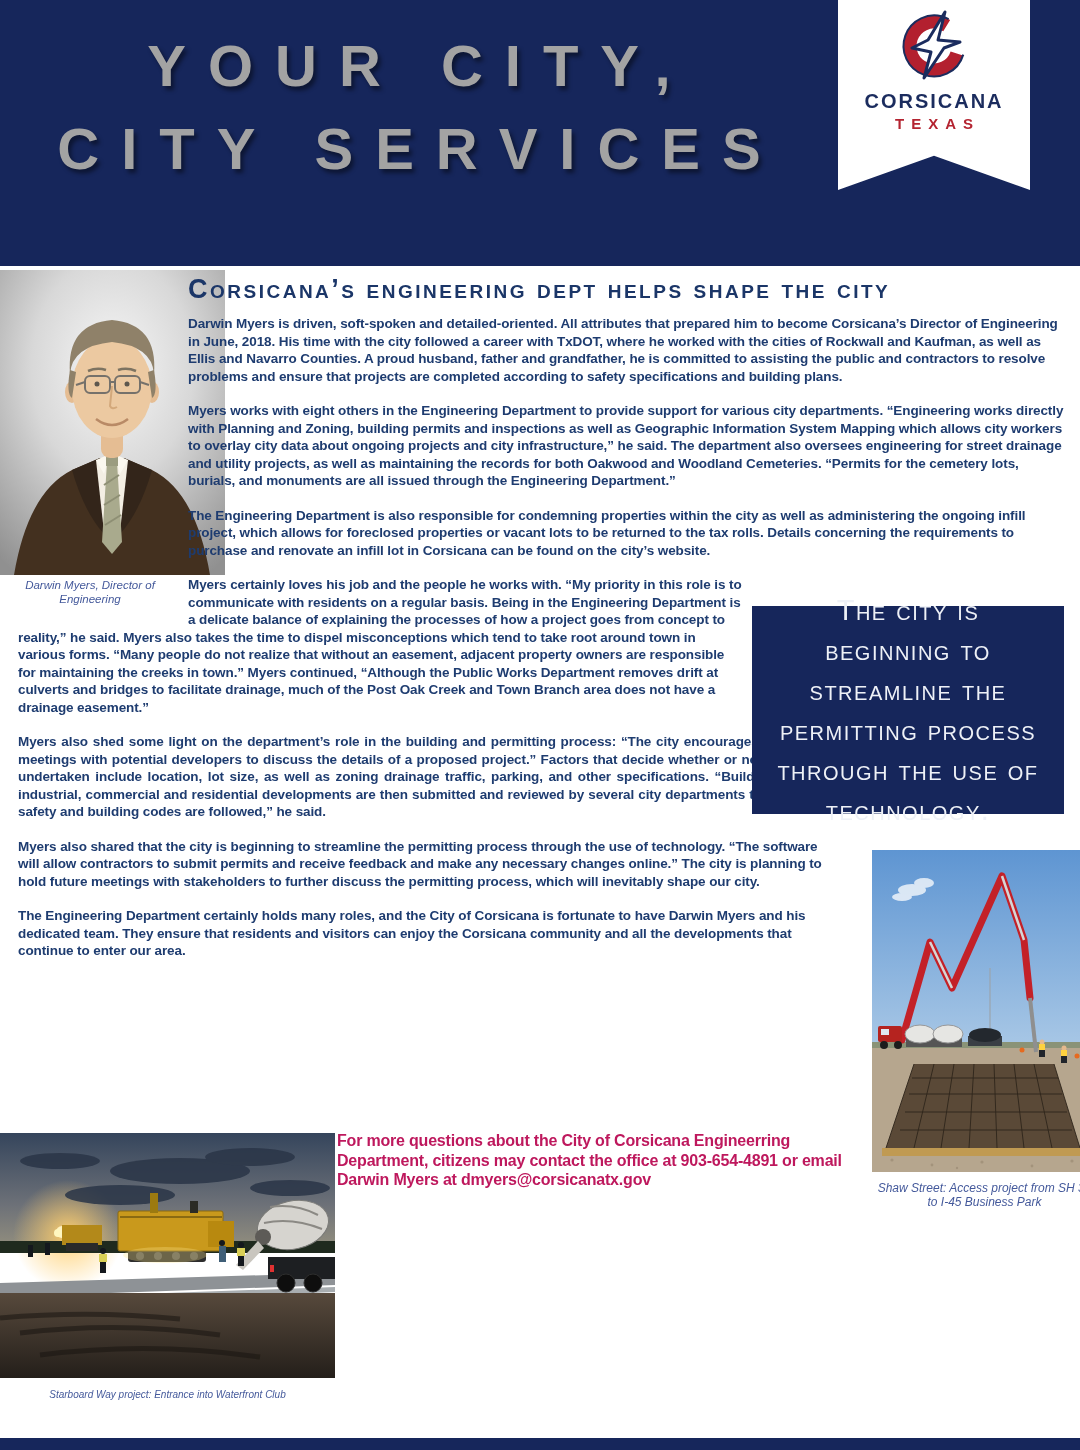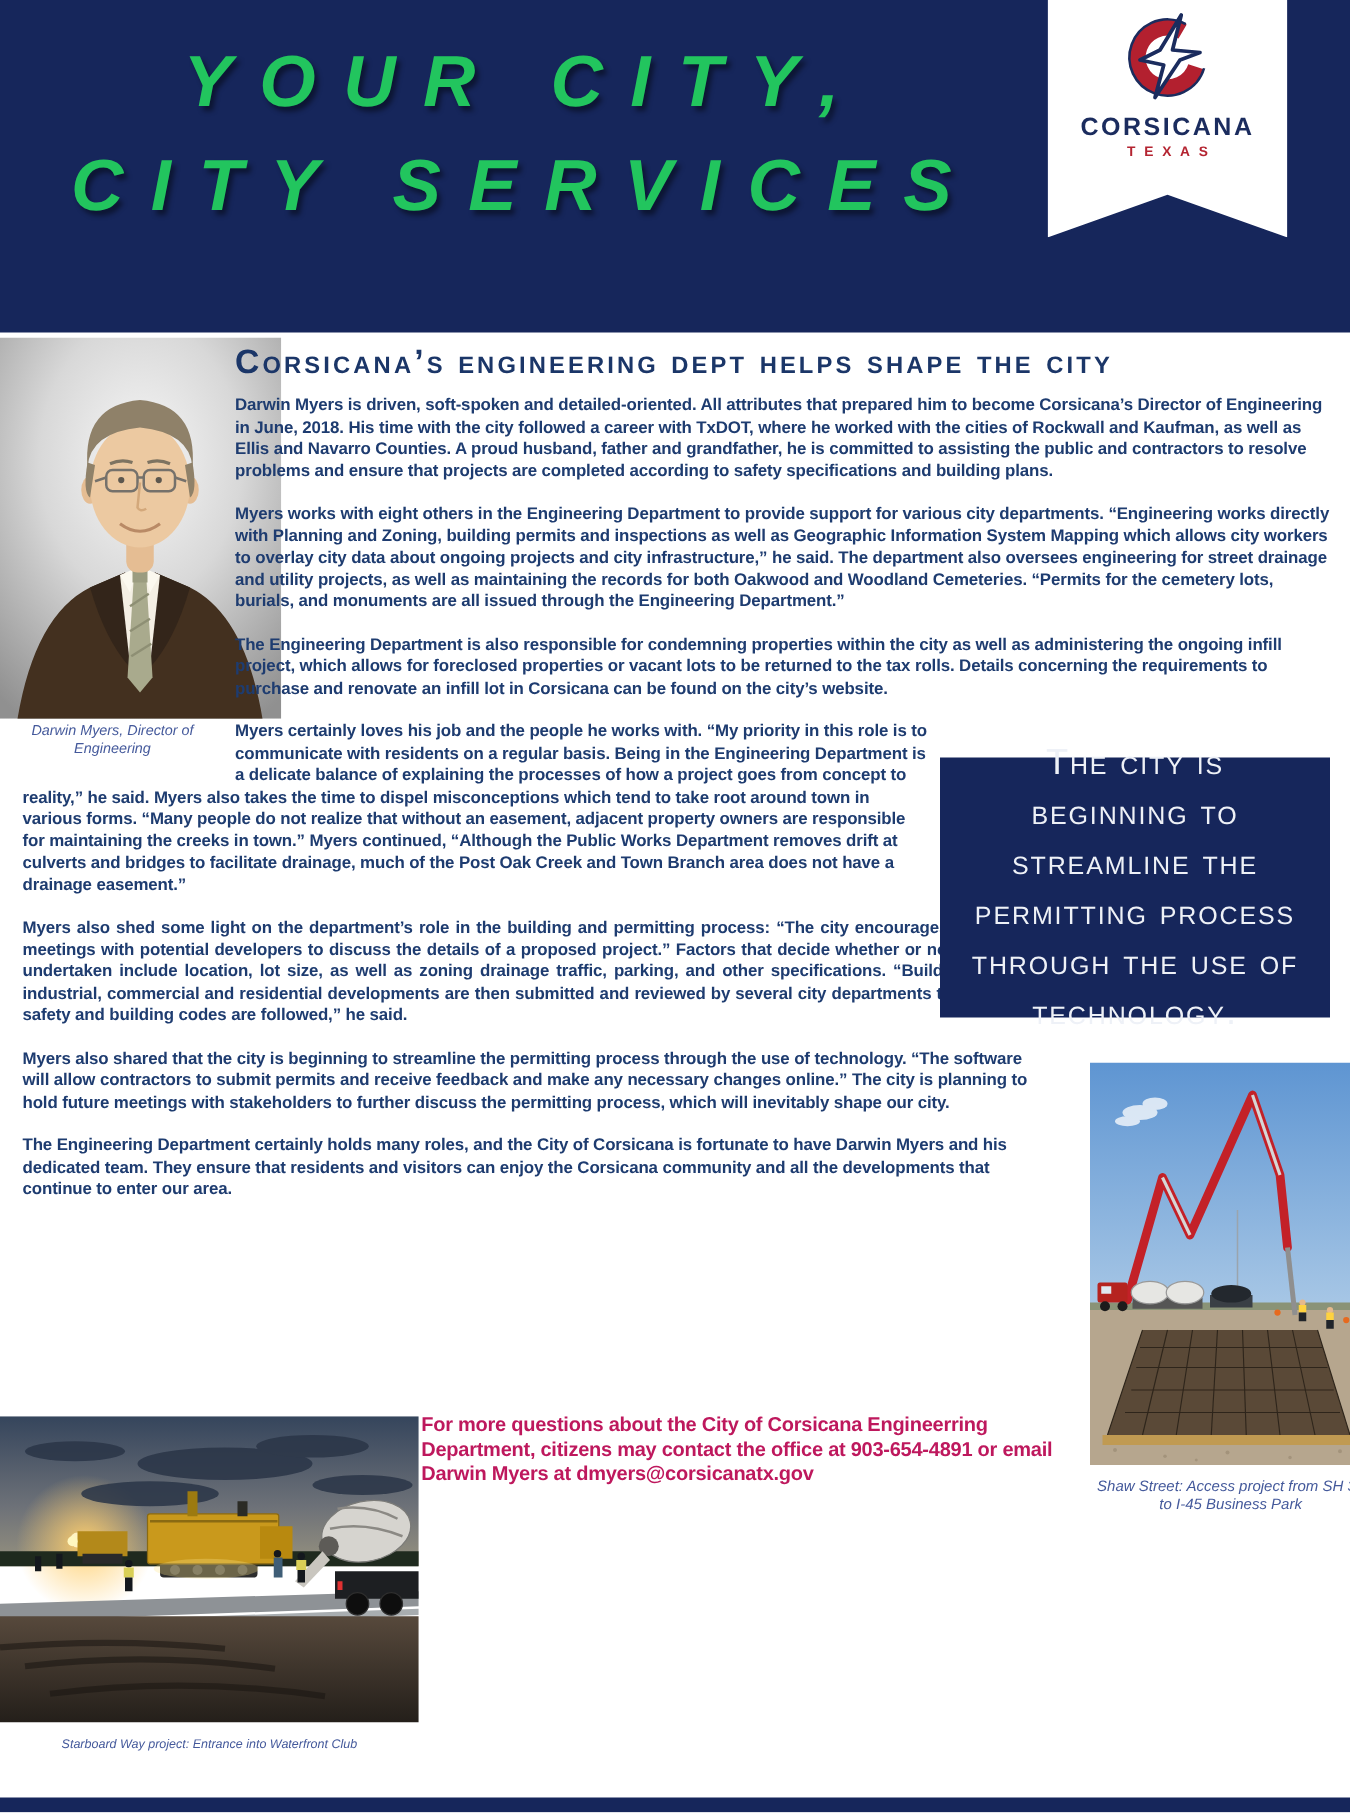--- a/index.html
+++ b/index.html
@@ -1,28 +1,28 @@
 <!DOCTYPE html>
 <html><head>
 <meta charset="utf-8">
 <style>
   html,body{margin:0;padding:0;background:#ffffff;}
   .page{position:relative;width:1080px;height:1450px;background:#ffffff;overflow:hidden;
         font-family:"Liberation Sans",sans-serif;}
   
   .masthead{position:relative;width:100%;height:266px;background:#16265b;}
   .masthead-titles{width:840px;padding-top:32px;text-align:center;}
-  .title-line{color:#22c55e;font-weight:bold;font-size:58px;letter-spacing:22px;
-              text-shadow:3px 4px 4px rgba(0,0,0,0.45);white-space:nowrap;font-style:italic;}
+  .title-line{color:#a3a3a3;font-weight:bold;font-size:58px;letter-spacing:22px;
+              text-shadow:3px 4px 4px rgba(0,0,0,0.45);white-space:nowrap;}
   .title-line.second{margin-top:16px;}
   .banner{position:absolute;top:0;left:838px;width:192px;height:190px;background:#ffffff;
           clip-path:polygon(0 0,100% 0,100% 100%,50% 82%,0 100%);
           display:flex;flex-direction:column;align-items:center;padding-top:8px;box-sizing:border-box;}
   .logo-city{color:#1b2c5e;font-weight:bold;font-size:20px;letter-spacing:2px;margin-top:4px;}
-  .logo-state{color:#b42431;font-weight:bold;font-size:11px;letter-spacing:7px;margin-top:2px;padding-left:7px;}
+  .logo-state{color:#b42431;font-weight:bold;font-size:15px;letter-spacing:7px;margin-top:2px;padding-left:7px;}
   
   .article{position:relative;padding:6px 14px 0 18px;}
   .headline{font-variant:small-caps;color:#1b3668;font-size:27px;font-weight:bold;
             letter-spacing:2.5px;margin:2px 0 10px 0;}
   .article p{color:#1e3c70;font-weight:bold;font-size:13.5px;line-height:17.5px;
              letter-spacing:-0.1px;margin:0 0 17px 0;}
   .p4{margin-right:322px !important;}
   .p5{margin-right:228px !important;text-align:justify;}
   .p6,.p7{margin-right:230px !important;}
   .portrait-figure{float:left;width:225px;margin:-2px 8px 6px -18px;}

